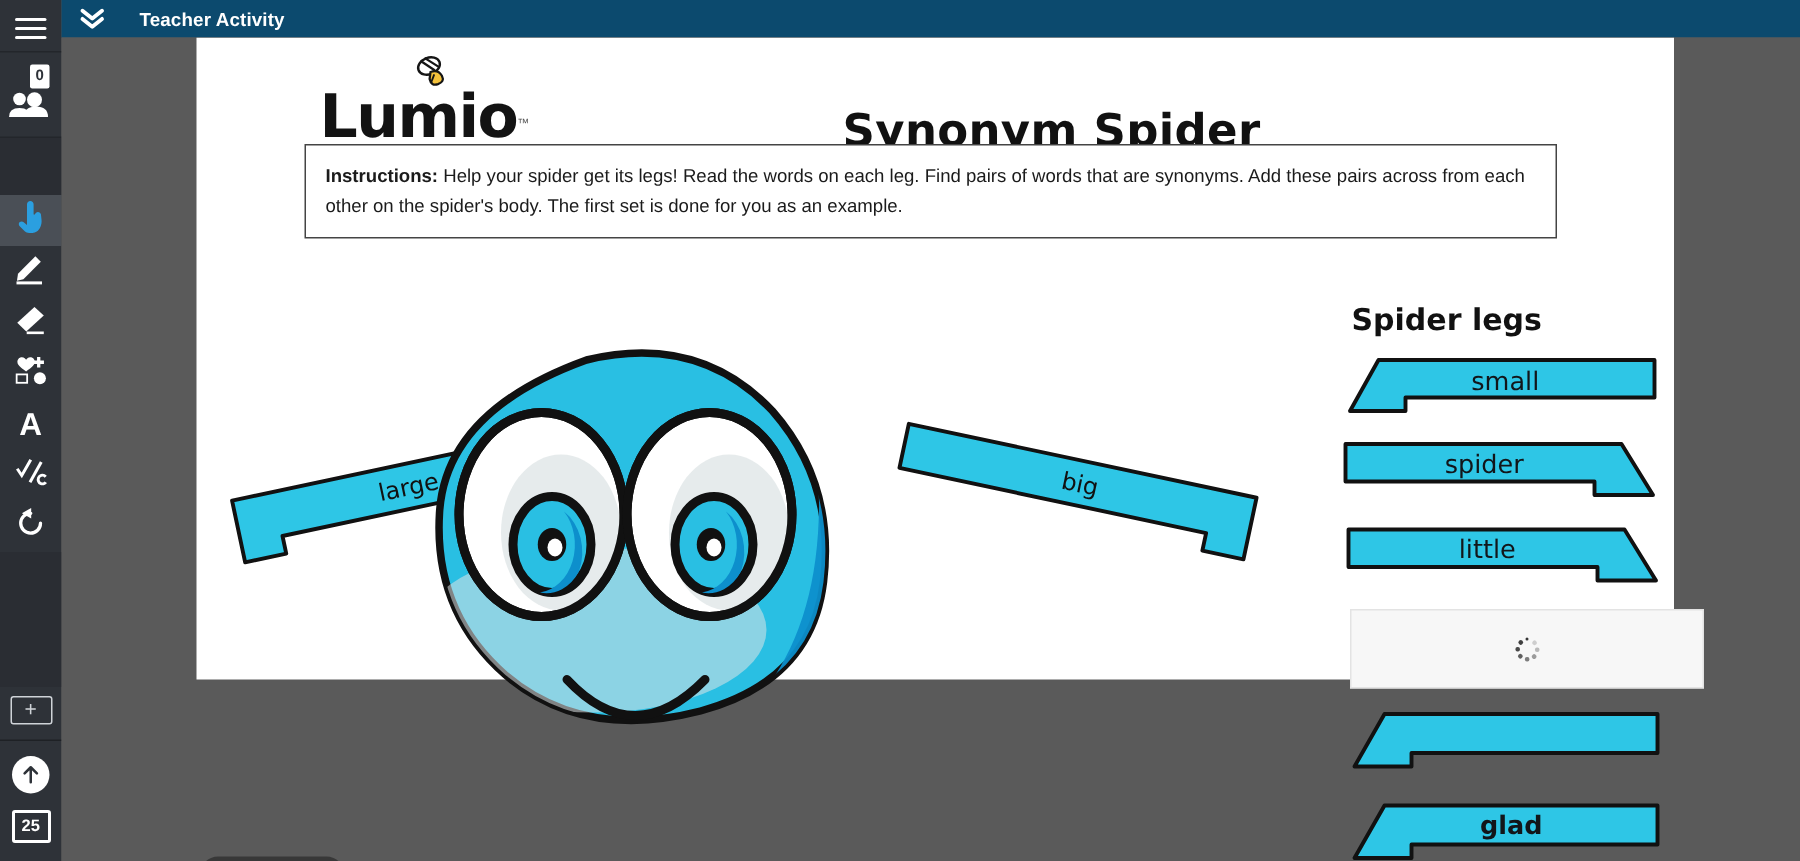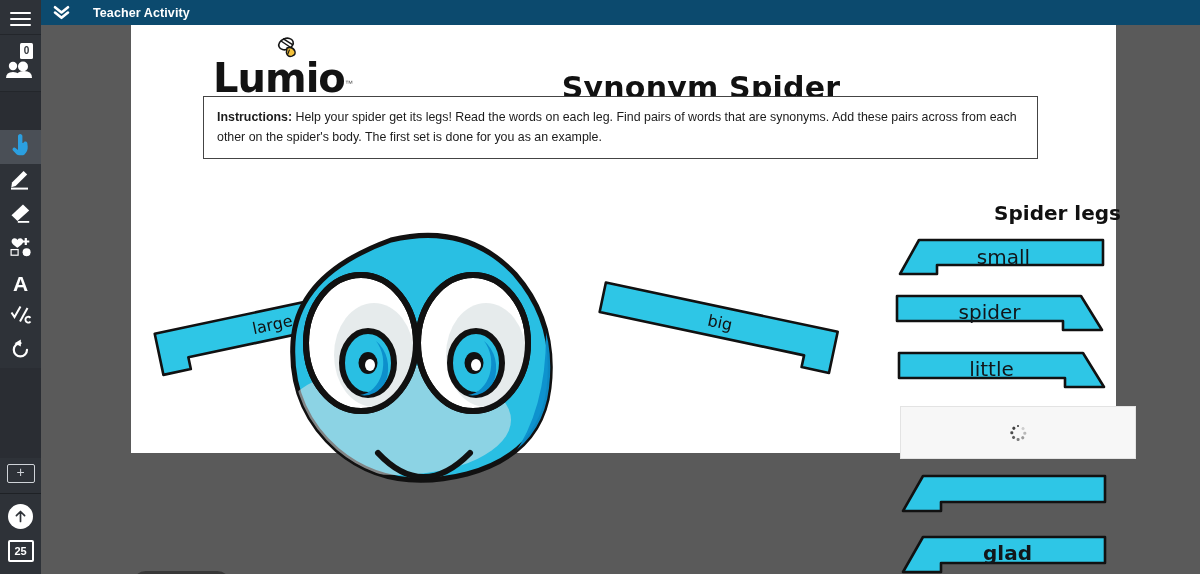--- a/index.html
+++ b/index.html
@@ -111,29 +111,29 @@
     font-size: 12.4px; line-height: 1.62; color: #1b1b1b;
   }
   .instructions b { font-weight: bold; }
 
   
   .spider { position: absolute; left: 0; top: 0; }
 
   
   .legs-title {
     position: absolute; left: 770px; top: 176px; width: 220px;
-    text-align: right;
+    text-align: left;
     font-family: "DejaVu Sans", sans-serif;
     font-size: 20px; font-weight: bold; color: #111;
   }
   .leg-slot { position: absolute; }
   .leg-label {
     position: absolute; width: 100%; text-align: center;
     font-family: "DejaVu Sans", sans-serif;
-    font-size: 20px; color: #12161a; pointer-events: none;
+    font-size: 17px; color: #12161a; pointer-events: none;
   }
   .placeholder {
     position: absolute; left: 769px; top: 381px; width: 236px; height: 53px;
     background: #f7f7f7; border: 1px solid #e3e3e3;
     display: flex; align-items: center; justify-content: center;
   }
   .spinner { width: 16px; height: 16px; position: relative; }
   .spinner i {
     position: absolute; width: 2.6px; height: 2.6px; border-radius: 50%;
     background: #2b2b2b; left: 6.7px; top: 0;

